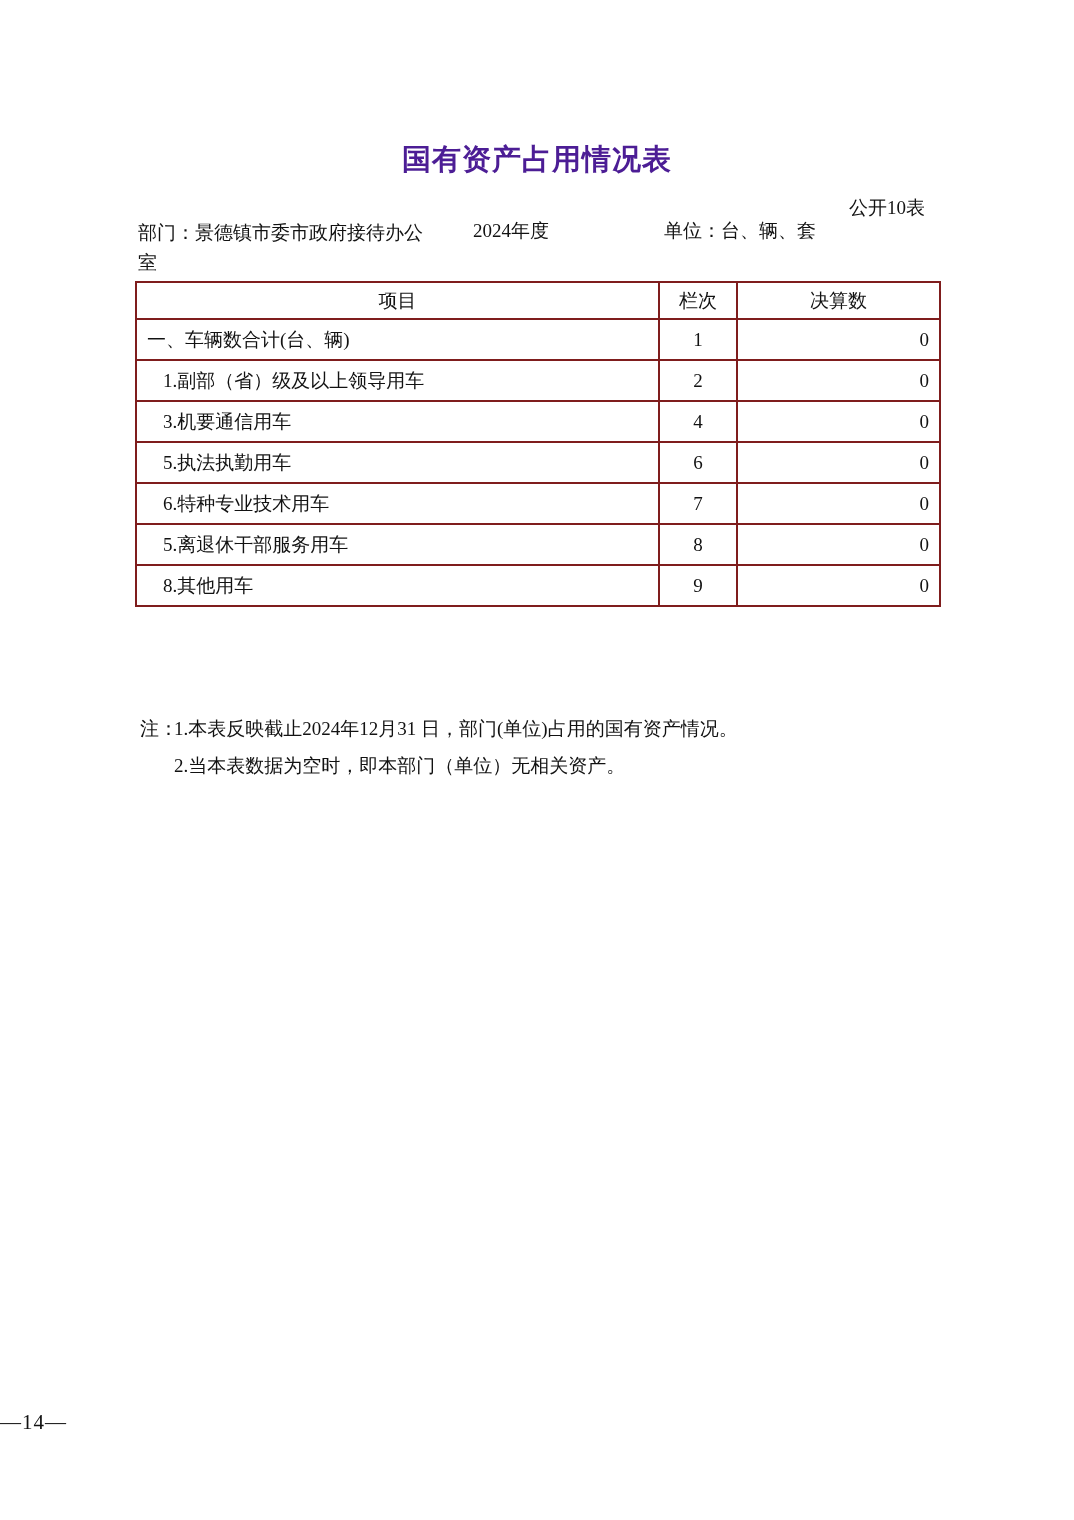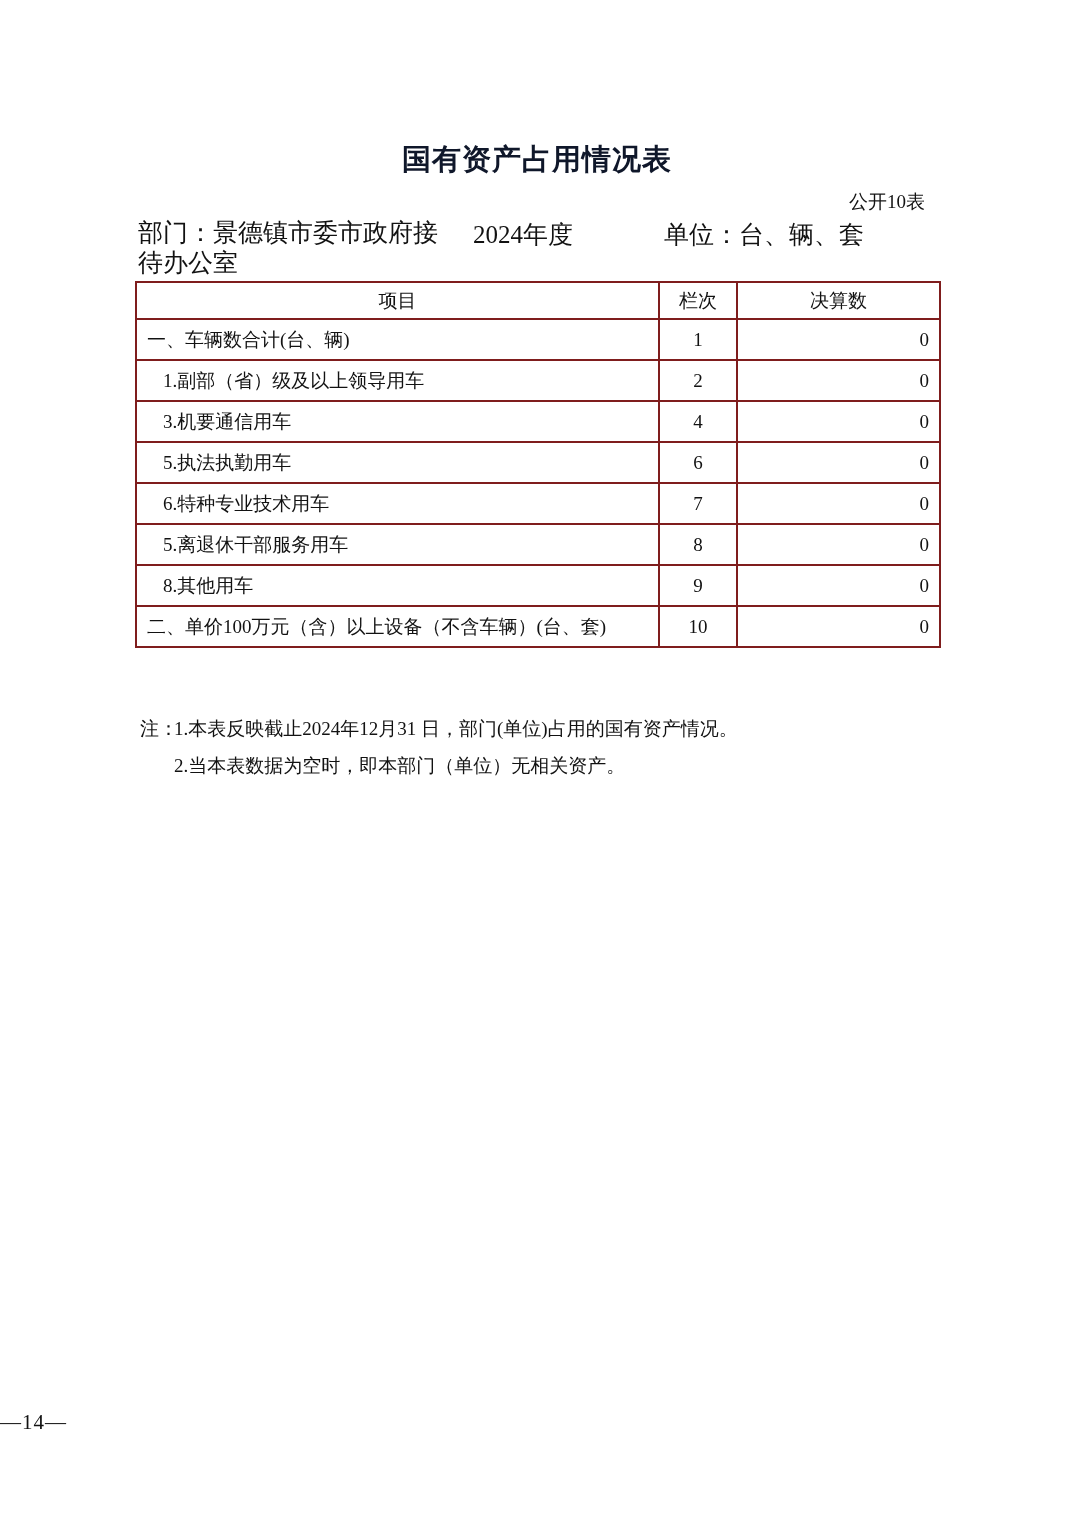--- a/index.html
+++ b/index.html
@@ -19,39 +19,39 @@
   .doc-title {
     position: absolute;
     top: 140px;
     left: 0;
     width: 1074px;
     text-align: center;
     font-family: "Liberation Sans", "DejaVu Sans", sans-serif;
     font-weight: bold;
     font-size: 29px;
     letter-spacing: 1px;
-    color: #0f172a;
+    color: #4c1d95;
   }
   .form-label {
     position: absolute;
-    top: 189px;
+    top: 195px;
     left: 135px;
     width: 805px;
     box-sizing: border-box;
     padding-right: 15px;
     text-align: right;
     font-size: 19px;
   }
   .meta-row {
     position: absolute;
     top: 218px;
     left: 138px;
     width: 802px;
     height: 62px;
-    font-size: 25px;
+    font-size: 19px;
   }
   .dept {
     display: block;
     width: 300px;
     line-height: 30px;
   }
   .year {
     position: absolute;
     left: 335px;
     top: 0;
@@ -184,25 +184,20 @@
         <tr>
           <td class="cell-item indent">5.离退休干部服务用车</td>
           <td class="cell-col">8</td>
           <td class="cell-value">0</td>
         </tr>
         <tr>
           <td class="cell-item indent">8.其他用车</td>
           <td class="cell-col">9</td>
           <td class="cell-value">0</td>
         </tr>
-        <tr>
-          <td class="cell-item">二、单价100万元（含）以上设备（不含车辆）(台、套)</td>
-          <td class="cell-col">10</td>
-          <td class="cell-value">0</td>
-        </tr>
       </tbody>
   </table>
 
   <div class="notes">
     <span class="prefix">注：</span>
     <div>1.本表反映截止2024年12月31 日，部门(单位)占用的国有资产情况。</div>
     <div>2.当本表数据为空时，即本部门（单位）无相关资产。</div>
   </div>
 
   <div class="page-number">—14—</div>

